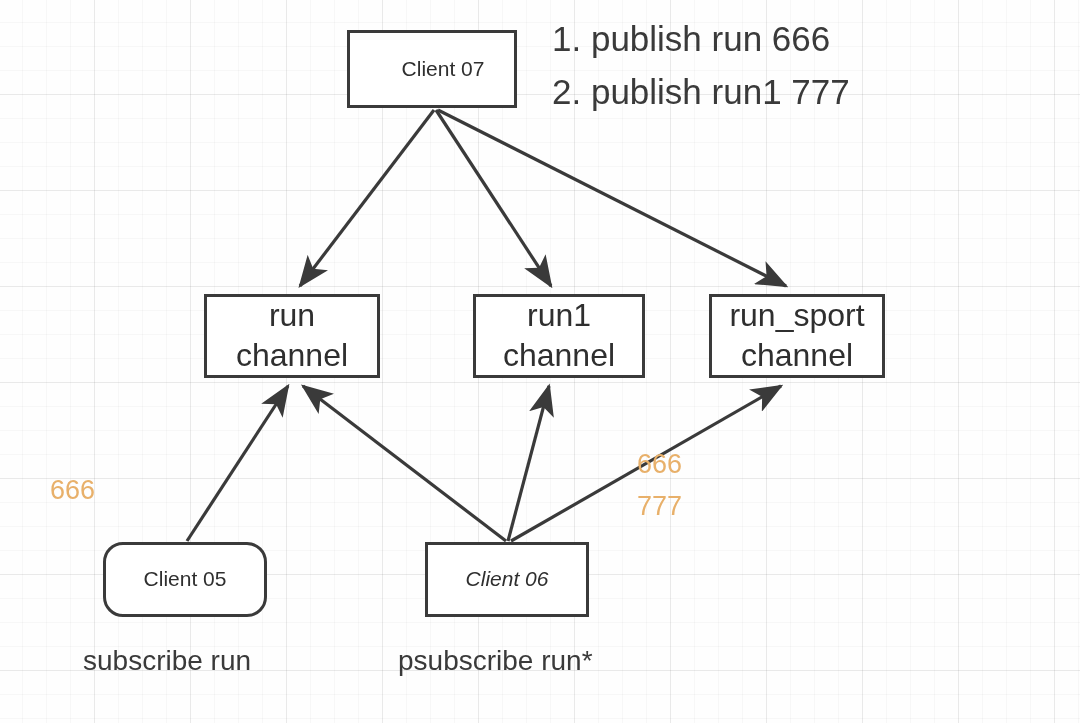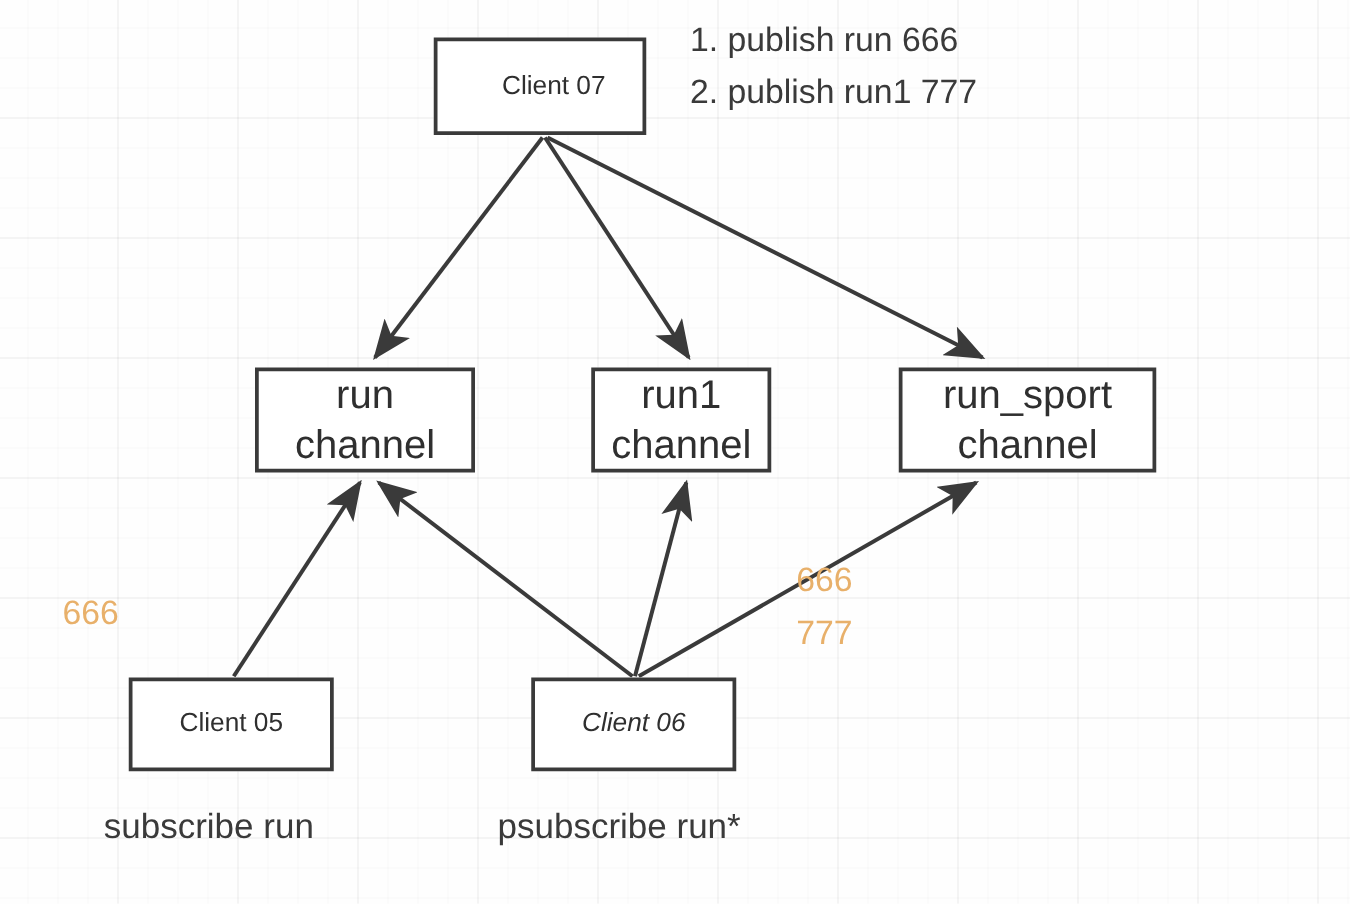--- a/index.html
+++ b/index.html
@@ -53,21 +53,21 @@
   .free-label {
     position: absolute;
     color: #3a3a3a;
     white-space: pre;
     z-index: 4;
   }
   .cmd-list {
     position: absolute;
     left: 552px;
     top: 12px;
-    font-size: 27px;
+    font-size: 35px;
     line-height: 1.52;
     color: #3a3a3a;
     z-index: 4;
   }
   .cmd-item { white-space: pre; }
   .sub-label { font-size: 28px; }
   .msg-label {
     position: absolute;
     color: #e8b06a;
     white-space: pre;
@@ -117,31 +117,31 @@
 
   <div class="node-box client-box" style="left:347px; top:30px; width:170px; height:78px;padding-left:22px;">
     <span class="node-line">Client 07</span>
   </div>
 
   <div class="node-box channel-box" style="left:204px; top:294px; width:176px; height:84px;">
     <span class="node-line">run</span>
     <span class="node-line">channel</span>
   </div>
 
-  <div class="node-box channel-box" style="left:473px; top:294px; width:144px; height:84px;">
+  <div class="node-box channel-box" style="left:473px; top:294px; width:172px; height:84px;">
     <span class="node-line">run1</span>
     <span class="node-line">channel</span>
   </div>
 
-  <div class="node-box channel-box" style="left:709px; top:294px; width:206px; height:84px;margin-left:10px;">
+  <div class="node-box channel-box" style="left:709px; top:294px; width:176px; height:84px;">
     <span class="node-line">run_sport</span>
     <span class="node-line">channel</span>
   </div>
 
-  <div class="node-box client-box" style="left:103px; top:542px; width:164px; height:75px;">
+  <div class="node-box client-box" style="left:103px; top:542px; width:164px; height:75px;border-radius:20px;">
     <span class="node-line">Client 05</span>
   </div>
 
   <div class="node-box client-box" style="left:425px; top:542px; width:164px; height:75px;font-style:italic;">
     <span class="node-line">Client 06</span>
   </div>
 
   <div class="free-label sub-label" style="left:83px; top:645px;">subscribe run</div>
   <div class="free-label sub-label" style="left:398px; top:645px;">psubscribe run*</div>
 

